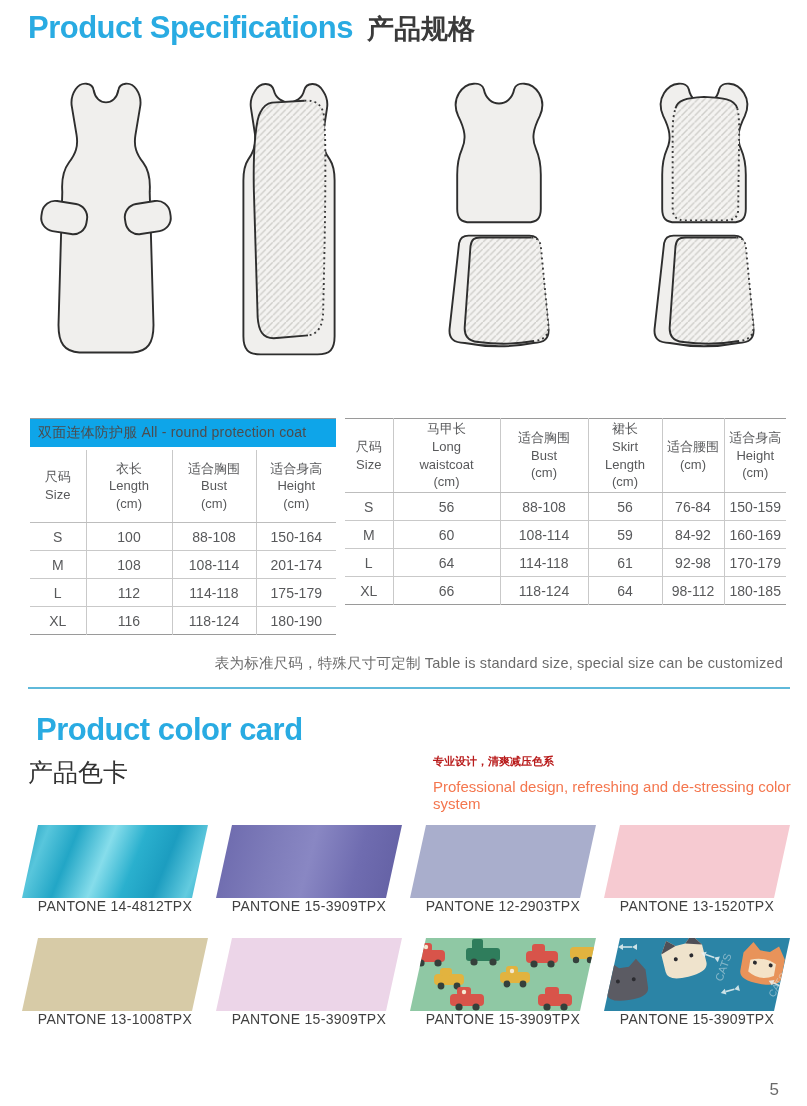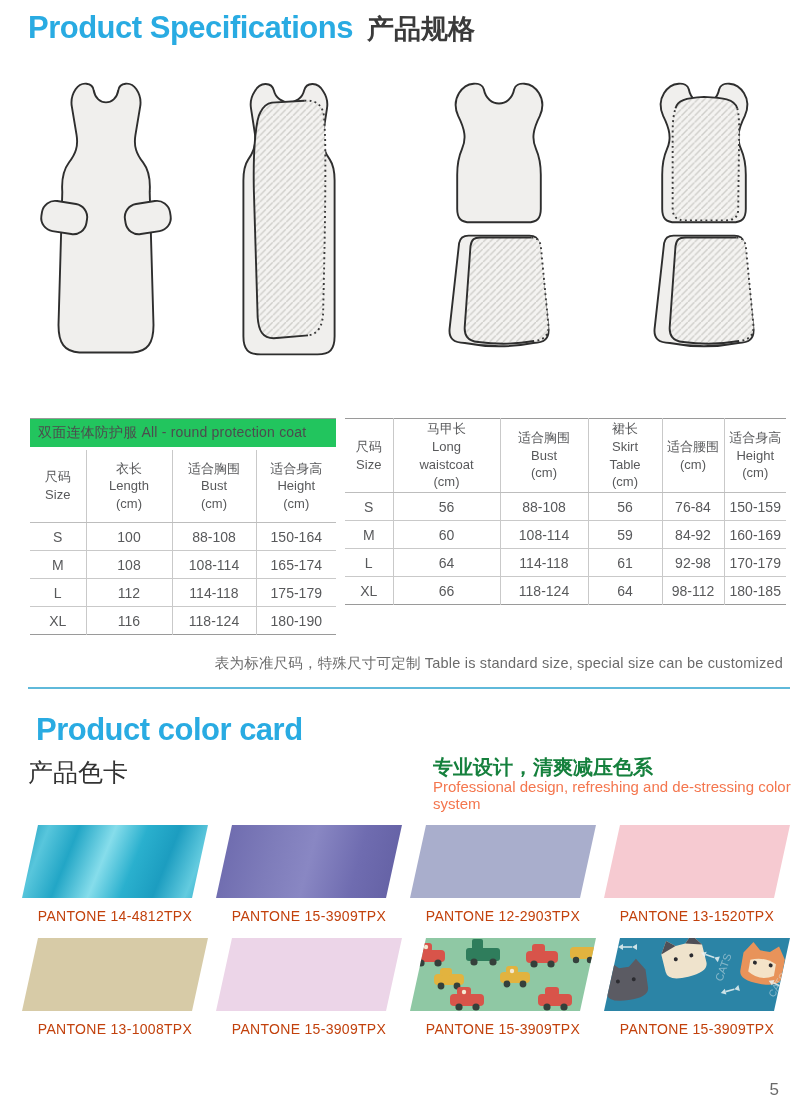--- a/index.html
+++ b/index.html
@@ -15,45 +15,45 @@
   
   .illus { position:absolute; top:72px; left:0; width:807px; height:320px; }
   .illus svg { position:absolute; top:0; }
 
   
   .tables { position:absolute; top:418px; left:0; width:807px; }
   table.spec { border-collapse:collapse; table-layout:fixed; color:#58595B;
                border-top:1px solid #9a9a9a; border-bottom:1px solid #9a9a9a; position:absolute; }
   table.spec.t0 { left:30px; width:306px; }
   table.spec.t1 { left:345px; width:441px; }
-  th.tbar { background:#22c55e; color:#4c4c4e; font-weight:normal; font-size:14px;
+  th.tbar { background:#0ea5e9; color:#4c4c4e; font-weight:normal; font-size:14px;
             text-align:left; padding:5px 8px; border-bottom:3px solid #ffffff; letter-spacing:0.2px;margin-top:44px; }
   tr.cols th { font-weight:normal; font-size:13px; line-height:1.35; white-space:pre-line;
                vertical-align:middle; height:74px; border-bottom:1px solid #bdbdbd; }
   tr.cols th + th, tbody td + td { border-left:1px solid #c9c9c9; }
   tbody td { text-align:center; font-size:14px; height:28px; border-bottom:1px solid #c9c9c9; }
   tbody tr:last-child td { border-bottom:none; }
   tr.cols th { text-align:center; }
 
   .note { position:absolute; top:654px; right:24px; font-size:14.5px; color:#6b6b6b; letter-spacing:0.2px; }
 
   
   .divider { position:absolute; top:687px; left:28px; width:762px; height:2px; background:#5FB9DA; }
   .cc-title { position:absolute; left:28px; top:712px; color:#29ABE2; font-size:31px; font-weight:bold; letter-spacing:-0.5px;margin-left:8px; }
   .cc-sub   { position:absolute; left:28px; top:756px; color:#333; font-size:25px; }
-  .tagline-zh { position:absolute; left:433px; top:754px; color:#15803d; font-size:20px; font-weight:bold; }
+  .tagline-zh { position:absolute; left:433px; top:754px; color:#b91c1c; font-size:11px; font-weight:bold; }
   .tagline-en { position:absolute; left:433px; top:778px; color:#F4764E; font-size:15px; }
 
   .swatch-grid { position:absolute; left:22px; width:768px; display:grid;
                  grid-template-columns:repeat(4,1fr); column-gap:8px; }
   .row1 { top:825px; } .row2 { top:938px; }
   .cell { text-align:center; }
   .swatch { height:73px; width:100%; clip-path:polygon(16px 0, 100% 0, calc(100% - 16px) 100%, 0 100%); position:relative; }
   .swatch svg { display:block; width:100%; height:100%; }
-  .swatch-label { margin-top:10px; font-size:14px; color:#c2410c; letter-spacing:0.3px; }
+  .swatch-label { margin-top:0; font-size:14px; color:#404040; letter-spacing:0.3px; }
   .s-teal   { background:linear-gradient(112deg,#189ABC 0%,#58C6DC 13%,#22A6C6 27%,#86DDEB 44%,#2AB0CE 59%,#1C9DC0 74%,#63CBDF 89%,#25A9C8 100%); }
   .s-purple { background:linear-gradient(105deg,#6B68AC 0%,#7E7CBA 30%,#8987C3 50%,#6F6CB0 74%,#625FA2 100%); }
 
   .page-num { position:absolute; right:28px; bottom:6px; color:#6a6a6a; font-size:17px; }
 </style>
 </head>
 <body>
 
 <div class="page">
 
@@ -137,21 +137,21 @@
         <tr>
           <td>S</td>
             <td>100</td>
             <td>88-108</td>
             <td>150-164</td>
         </tr>
         <tr>
           <td>M</td>
             <td>108</td>
             <td>108-114</td>
-            <td>165-174</td>
+            <td>201-174</td>
         </tr>
         <tr>
           <td>L</td>
             <td>112</td>
             <td>114-118</td>
             <td>175-179</td>
         </tr>
         <tr>
           <td>XL</td>
             <td>116</td>
@@ -176,21 +176,21 @@
 Size</th>
           <th>马甲长
 Long
 waistcoat
 (cm)</th>
           <th>适合胸围
 Bust
 (cm)</th>
           <th>裙长
 Skirt
-Table
+Length
 (cm)</th>
           <th>适合腰围
 (cm)</th>
           <th>适合身高
 Height
 (cm)</th>
         </tr>
       </thead>
       <tbody>
         <tr>

